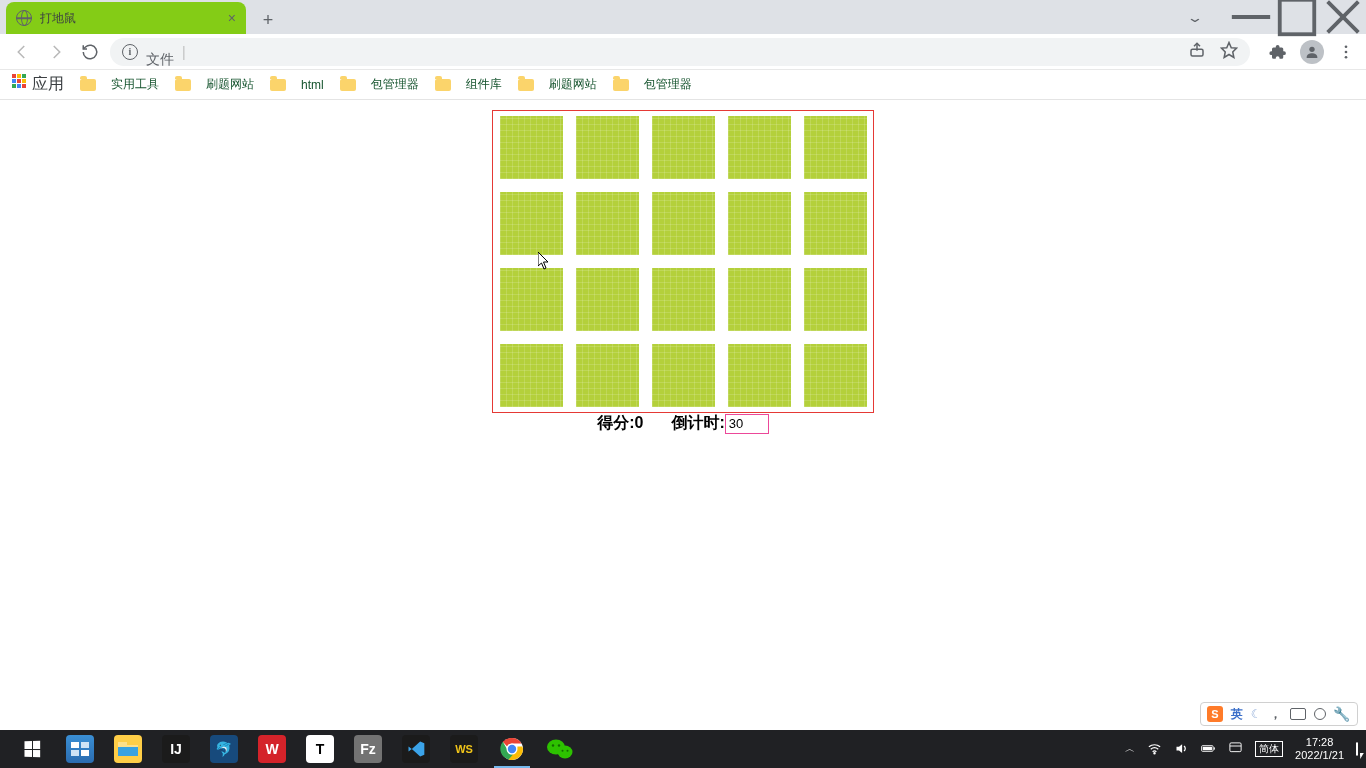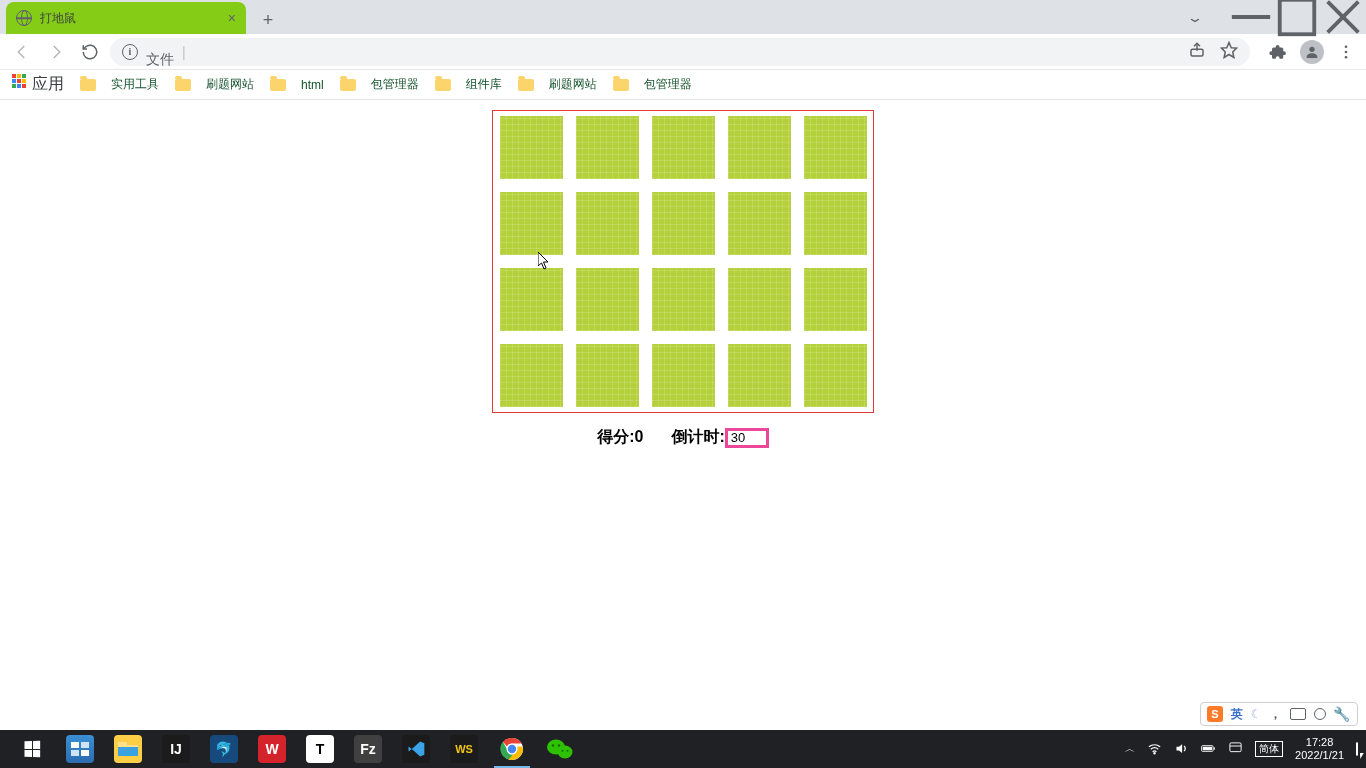--- a/index.html
+++ b/index.html
@@ -243,32 +243,31 @@
     }
     .cell {
       background: #b4d03b;
       background-image:
         repeating-linear-gradient(0deg, rgba(255,255,255,0.15) 0 1px, transparent 1px 6px),
         repeating-linear-gradient(90deg, rgba(255,255,255,0.15) 0 1px, transparent 1px 6px);
       cursor: pointer;
     }
 
     .score-row {
-      margin-top: 14px;
       font-weight: bold;
       font-size: 16px;
       display: flex;
       align-items: center;
       gap: 28px;
     }
     .score-row .cd-input {
       width: 44px;
       height: 20px;
       font-size: 13px;
-      border: 3px solid #ec4899;
+      border: 1px solid #ec4899;
       padding: 0 3px;
     }
 
     
     .cursor {
       position: absolute;
       left: 538px;
       top: 252px;
       width: 13px; height: 19px;
       pointer-events: none;
@@ -609,21 +608,21 @@
   <div class="tb-item">
       <div class="app-box" style="background:#174a7c">🐬</div>
     </div>
   <div class="tb-item">
       <div class="app-box" style="background:#d4232a">W</div>
     </div>
   <div class="tb-item">
       <div class="app-box" style="background:#fff;color:#000">T</div>
     </div>
   <div class="tb-item">
-      <div class="app-box" style="background:#404040">Fz</div>
+      <div class="app-box" style="background:#737373">Fz</div>
     </div>
   <div class="tb-item">
       <div class="app-box" style="background:#1b1b1b">
         <svg width="20" height="20" viewBox="0 0 24 24">
           <path d="M17 3 L22 5 V19 L17 21 L7 12 L3 15 V9 L7 12 Z" fill="#3ba3e8"></path>
         </svg>
       </div>
     </div>
   <div class="tb-item">
       <div class="app-box" style="background:#1b1b1b;color:#f0c419;font-size:11px">WS</div>

